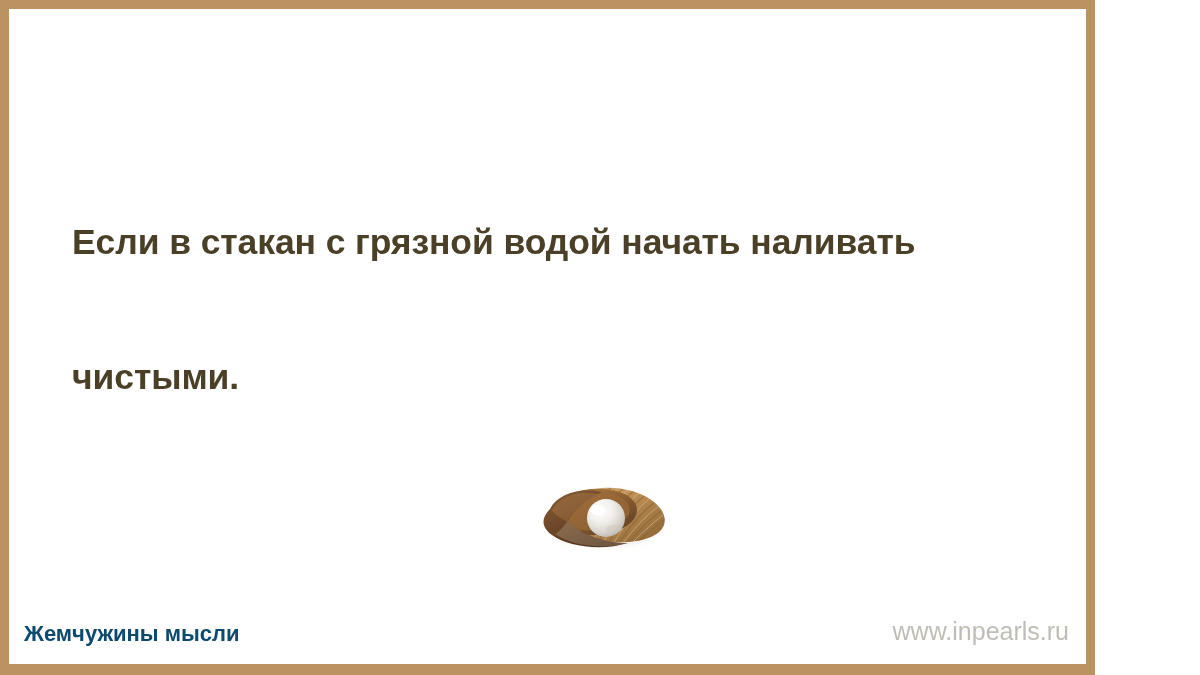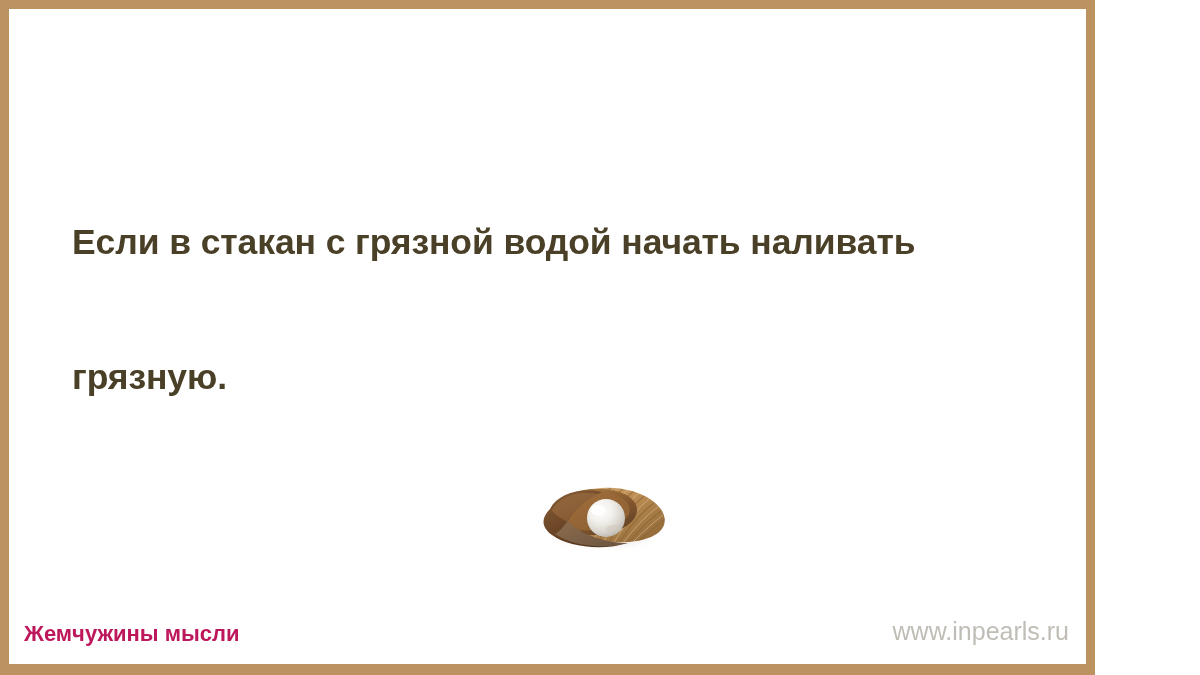--- a/index.html
+++ b/index.html
@@ -53,21 +53,21 @@
     width: 146px;
     height: 80px;
   }
   .shell-wrap svg { display: block; width: 146px; height: 80px; }
 
   
   .footer-left {
     position: absolute;
     left: 24px;
     top: 620px;
-    color: #be185d;
+    color: #0c4a6e;
     font-size: 22px;
     font-weight: bold;
     line-height: 28px;
     white-space: nowrap;
   }
   .footer-right {
     position: absolute;
     right: 26px;
     top: 616px;
     color: #bfbdb5;
@@ -82,21 +82,21 @@
 
 <div id="page">
 
   <div class="frame-top"></div>
   <div class="frame-bottom"></div>
   <div class="frame-left"></div>
   <div class="frame-right"></div>
 
   <div class="quote">
     <span class="quote-line">Если в стакан с грязной водой начать наливать</span>
-    <span class="quote-line">грязную.</span>
+    <span class="quote-line">чистыми.</span>
     
     
     
   </div>
 
   <div class="shell-wrap">
     <svg viewBox="0 0 146 80" xmlns="http://www.w3.org/2000/svg">
       <defs>
         <linearGradient id="gShellBack" x1="0" y1="0" x2="1" y2="1">
           <stop offset="0%" stop-color="#d9b98c"></stop>

